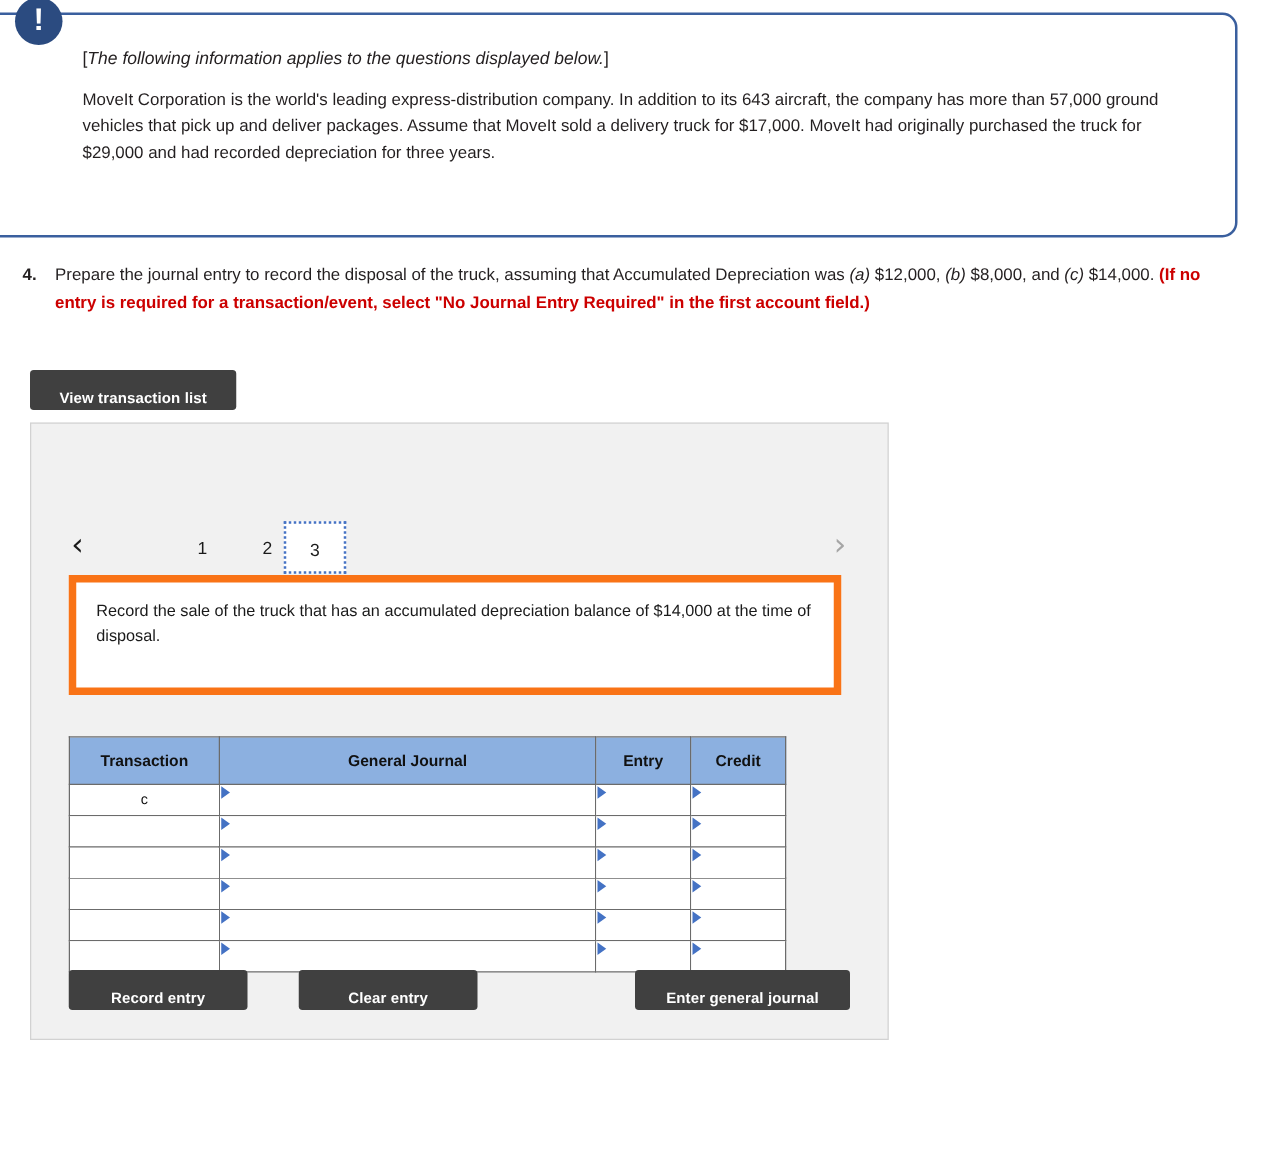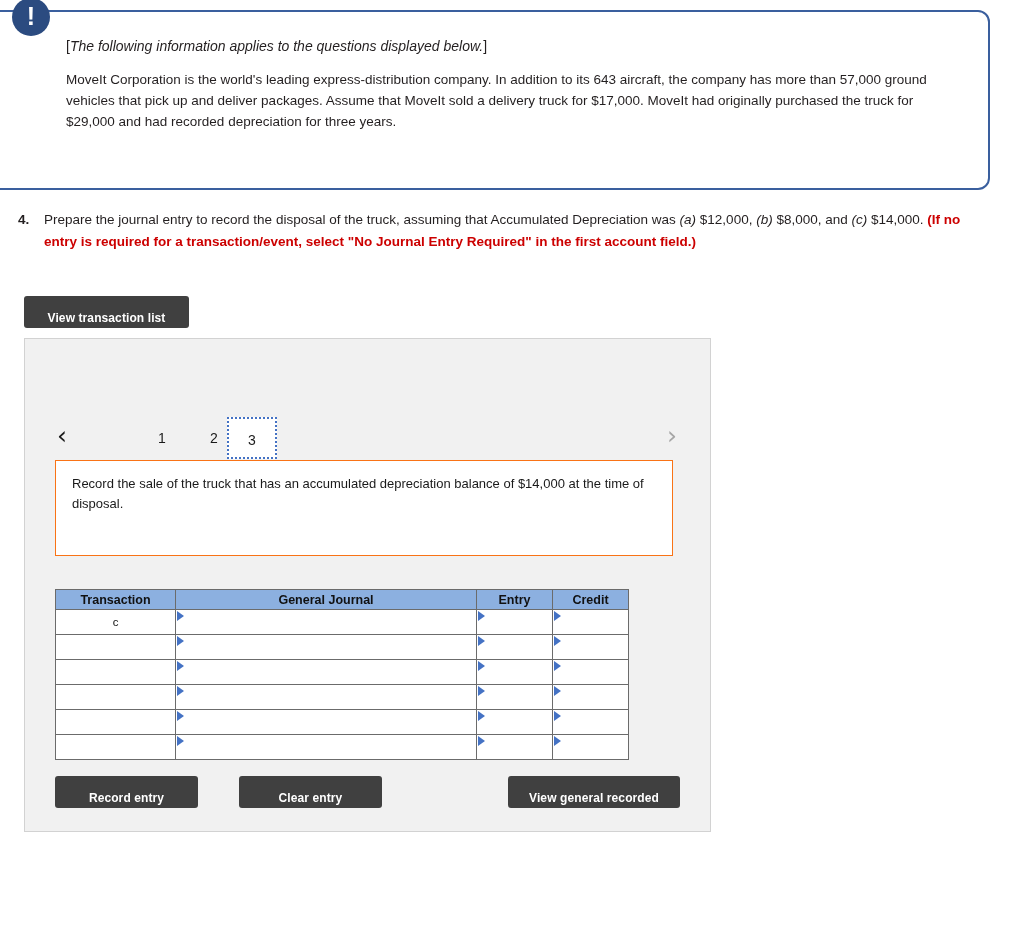--- a/index.html
+++ b/index.html
@@ -184,21 +184,21 @@
   #page-tab-3 { left: 172px; }
 
   
   .desc-box {
     position: absolute;
     left: 30px;
     top: 121px;
     width: 618px;
     height: 96px;
     background: #ffffff;
-    border: 1px solid #f97316;
+    border: 6px solid #f97316;
   }
   .desc-text {
     margin: 13px 16px;
     font-size: 13px;
     line-height: 1.5;
     color: #1a1a1a;
   }
 
   
   .note {
@@ -217,21 +217,21 @@
     top: 250px;
     border-collapse: collapse;
     table-layout: fixed;
     background: #ffffff;
   }
   .jtable th {
     background: #8cb0e0;
     border: 1px solid #6b6b6b;
     font-size: 12.5px;
     font-weight: bold;
-    height: 20px;
+    height: 38px;
     color: #111111;
     text-align: center;
   }
   .jtable td {
     border: 1px solid #6b6b6b;
     height: 25px;
     background: #ffffff;
     padding: 0;
     position: relative;
   }
@@ -402,14 +402,14 @@
           </td>
         <td>
             <span class="tri"></span>
           </td>
       </tr>
     </tbody>
   </table>
 
   <button class="btn" id="record-entry">Record entry</button>
   <button class="btn" id="clear-entry">Clear entry</button>
-  <button class="btn" id="view-general-journal">View general recorded</button>
+  <button class="btn" id="view-general-journal">Enter general journal</button>
 </div>
 
 </body></html>

